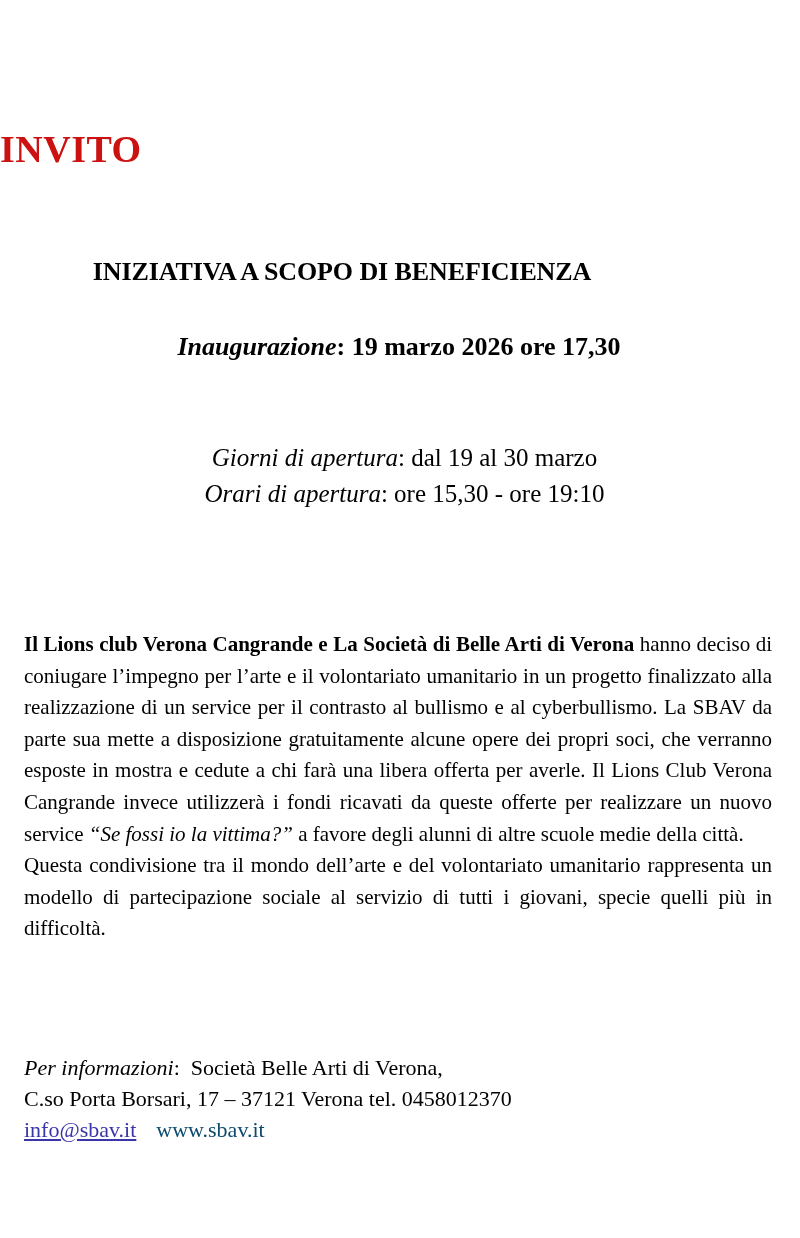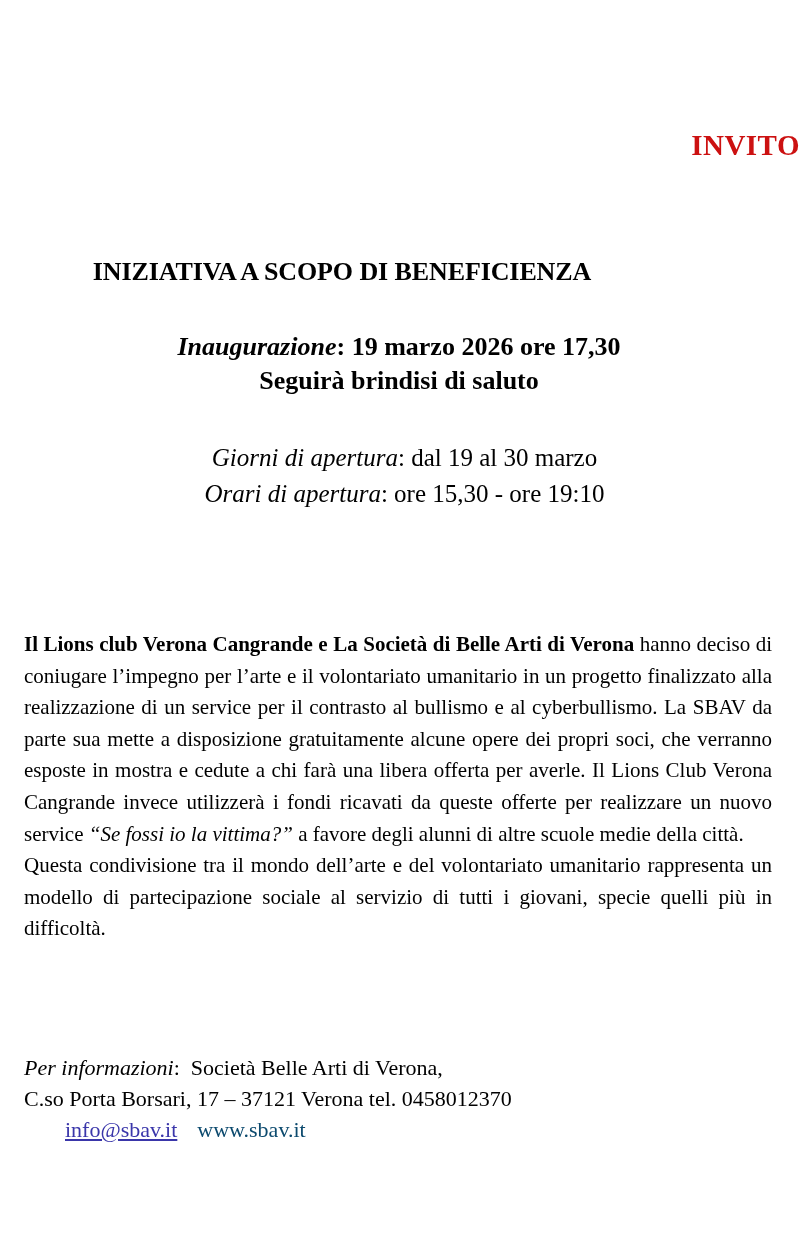--- a/index.html
+++ b/index.html
@@ -22,22 +22,22 @@
     background: #ffffff;
     overflow: hidden;
   }
 
   
   .invito-title {
     position: absolute;
     top: 130px;
     left: 0;
     width: 800px;
-    text-align: right;
-    font-size: 29px;
+    text-align: left;
+    font-size: 38px;
     font-weight: bold;
     letter-spacing: 0.5px;
     color: #cc1111;
     line-height: 1.05;
   }
 
   .subtitle {
     position: absolute;
     top: 258px;
     left: 0;
@@ -121,21 +121,20 @@
   .footer .colon {
     font-style: normal;
   }
   .footer .gap {
     display: inline-block;
     width: 11px;
   }
   .footer .email-link {
     color: #3a36aa;
     text-decoration: underline;
-    margin-left: 41px;
   }
   .footer .web {
     color: #0c4a6e;
     text-decoration: none;
   }
   .footer .sep {
     display: inline-block;
     width: 20px;
   }
 </style>
@@ -143,21 +142,20 @@
 <body>
 
 <div class="page">
 
   <div class="invito-title">INVITO</div>
 
   <div class="subtitle">INIZIATIVA A SCOPO DI BENEFICIENZA</div>
 
   <div class="inaug-block">
     <div><span class="lbl">Inaugurazione</span><span class="colon">: </span><span>19 marzo 2026 ore 17,30</span></div>
-    <div>Seguirà brindisi di saluto</div>
   </div>
 
   <div class="orari-block">
     <div><span class="lbl">Giorni di apertura</span><span class="colon">: </span><span>dal 19 al 30 marzo</span></div>
     <div><span class="lbl">Orari di apertura</span><span class="colon">: </span><span>ore 15,30 - ore 19:10</span></div>
   </div>
 
   <div class="body-text">
     <p><span class="lead">Il Lions club Verona Cangrande e La Società di Belle Arti di Verona</span><span> hanno deciso di coniugare l’impegno per l’arte e il volontariato umanitario in un progetto finalizzato alla realizzazione di un service per il contrasto al bullismo e al cyberbullismo.  La SBAV da parte sua mette a disposizione gratuitamente alcune opere dei propri soci, che verranno esposte in mostra e cedute a chi farà una libera offerta per averle. Il Lions Club Verona Cangrande invece utilizzerà i fondi ricavati da queste offerte per realizzare un nuovo service </span><span class="quote-italic">“Se fossi io la vittima?”</span><span> a favore degli alunni di altre scuole medie della città.</span></p>
     <p>Questa condivisione tra il mondo dell’arte e del volontariato umanitario rappresenta un modello di partecipazione sociale al servizio di tutti i giovani, specie quelli più in difficoltà.</p>

